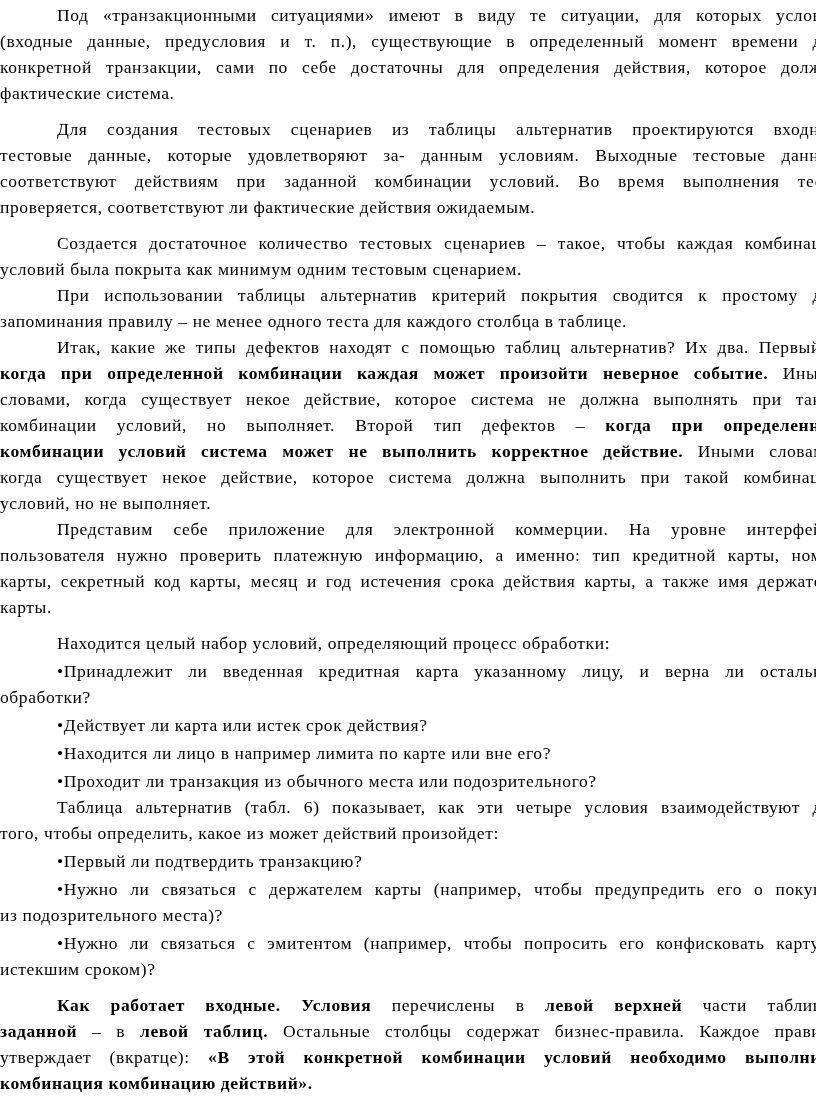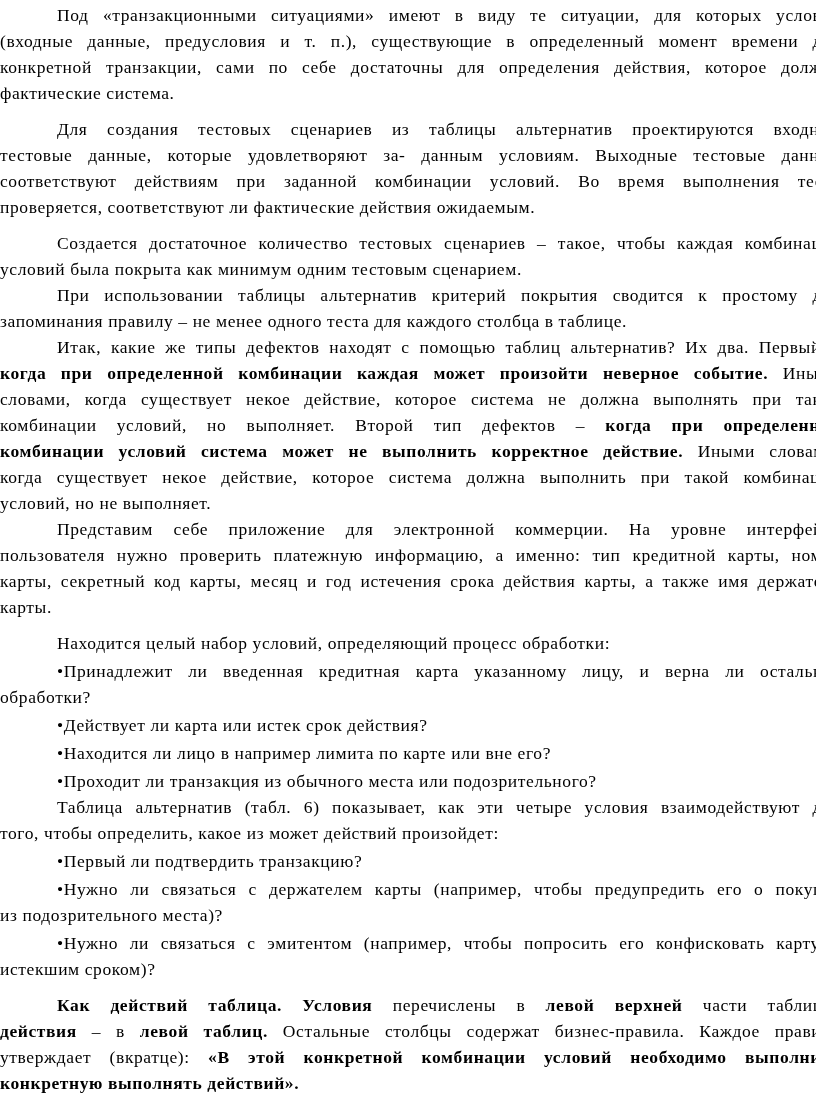--- a/index.html
+++ b/index.html
@@ -96,18 +96,18 @@
     </div>
     <div class="block bullet">
       <div class="line j indent"><span class="seg">•Нужно ли связаться с держателем карты (например, чтобы предупредить его о покупке</span></div>
       <div class="line l"><span class="seg">из подозрительного места)?</span></div>
     </div>
     <div class="block bullet">
       <div class="line j indent"><span class="seg">•Нужно ли связаться с эмитентом (например, чтобы попросить его конфисковать карту с</span></div>
       <div class="line l"><span class="seg">истекшим сроком)?</span></div>
     </div>
     <div class="block paragraph gap">
-      <div class="line j indent"><span class="seg bold">Как действий таблица. Условия</span><span class="seg"> перечислены в </span><span class="seg bold">левой верхней</span><span class="seg"> части таблицы,</span></div>
-      <div class="line j"><span class="seg bold">действия</span><span class="seg"> – в </span><span class="seg bold">левой таблиц.</span><span class="seg"> Остальные столбцы содержат бизнес-правила. Каждое правило</span></div>
+      <div class="line j indent"><span class="seg bold">Как работает входные. Условия</span><span class="seg"> перечислены в </span><span class="seg bold">левой верхней</span><span class="seg"> части таблицы,</span></div>
+      <div class="line j"><span class="seg bold">заданной</span><span class="seg"> – в </span><span class="seg bold">левой таблиц.</span><span class="seg"> Остальные столбцы содержат бизнес-правила. Каждое правило</span></div>
       <div class="line j"><span class="seg">утверждает (вкратце): </span><span class="seg bold">«В этой конкретной комбинации условий необходимо выполнить</span></div>
-      <div class="line l"><span class="seg bold">конкретную выполнять действий».</span></div>
+      <div class="line l"><span class="seg bold">комбинация комбинацию действий».</span></div>
     </div>
   </div>
 
 </body></html>

